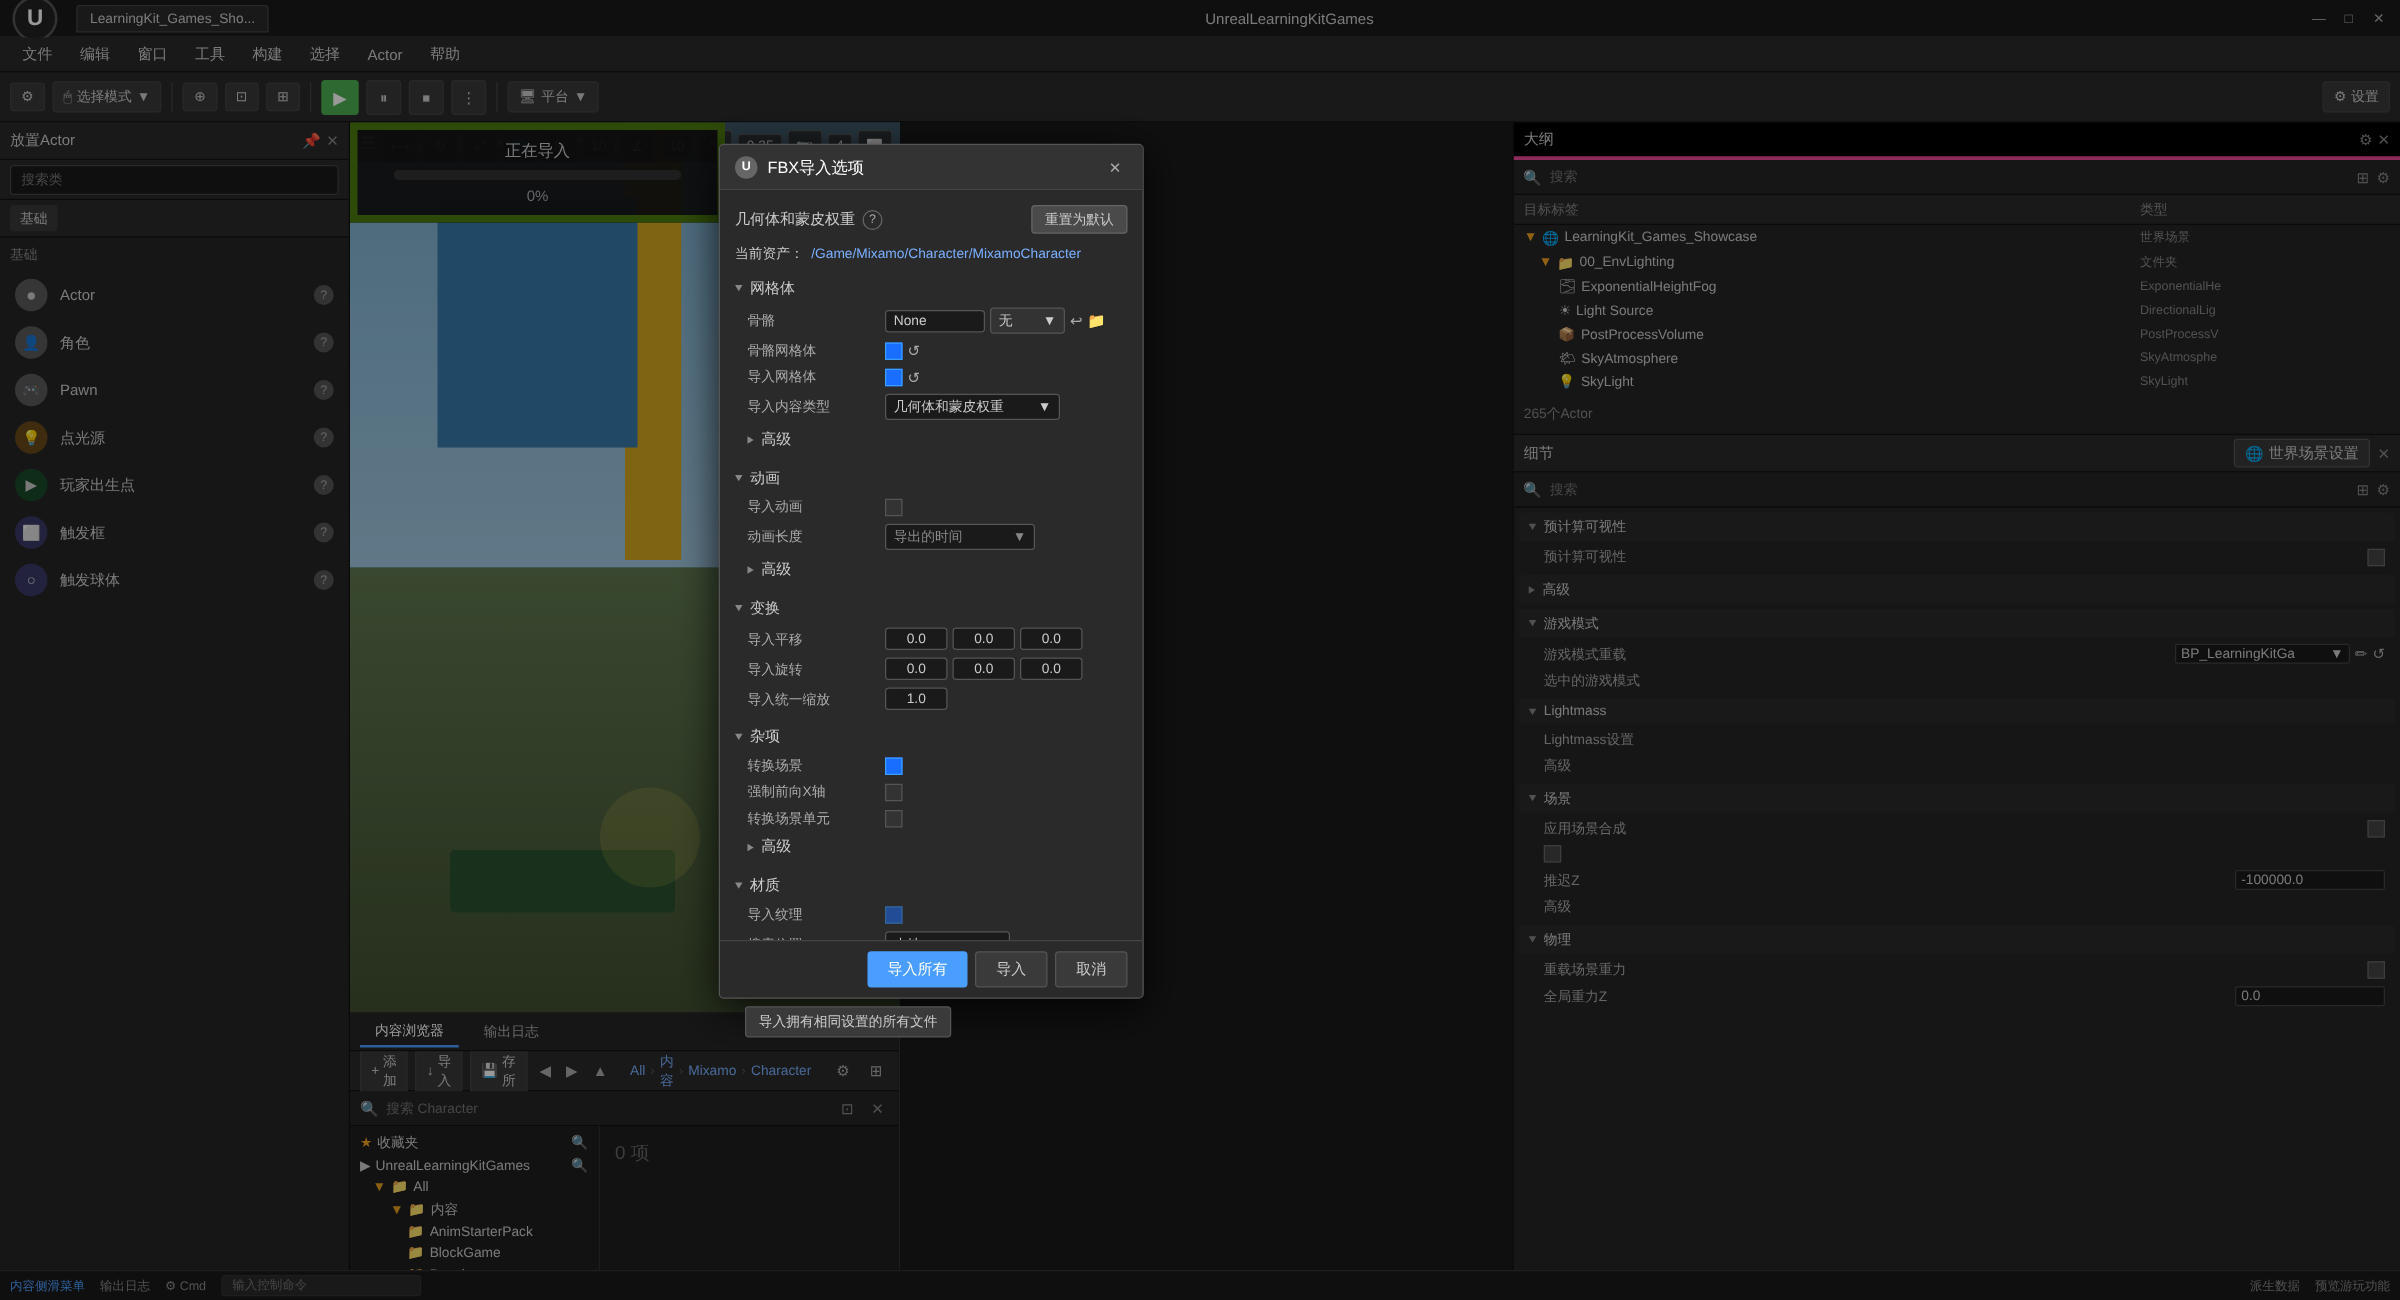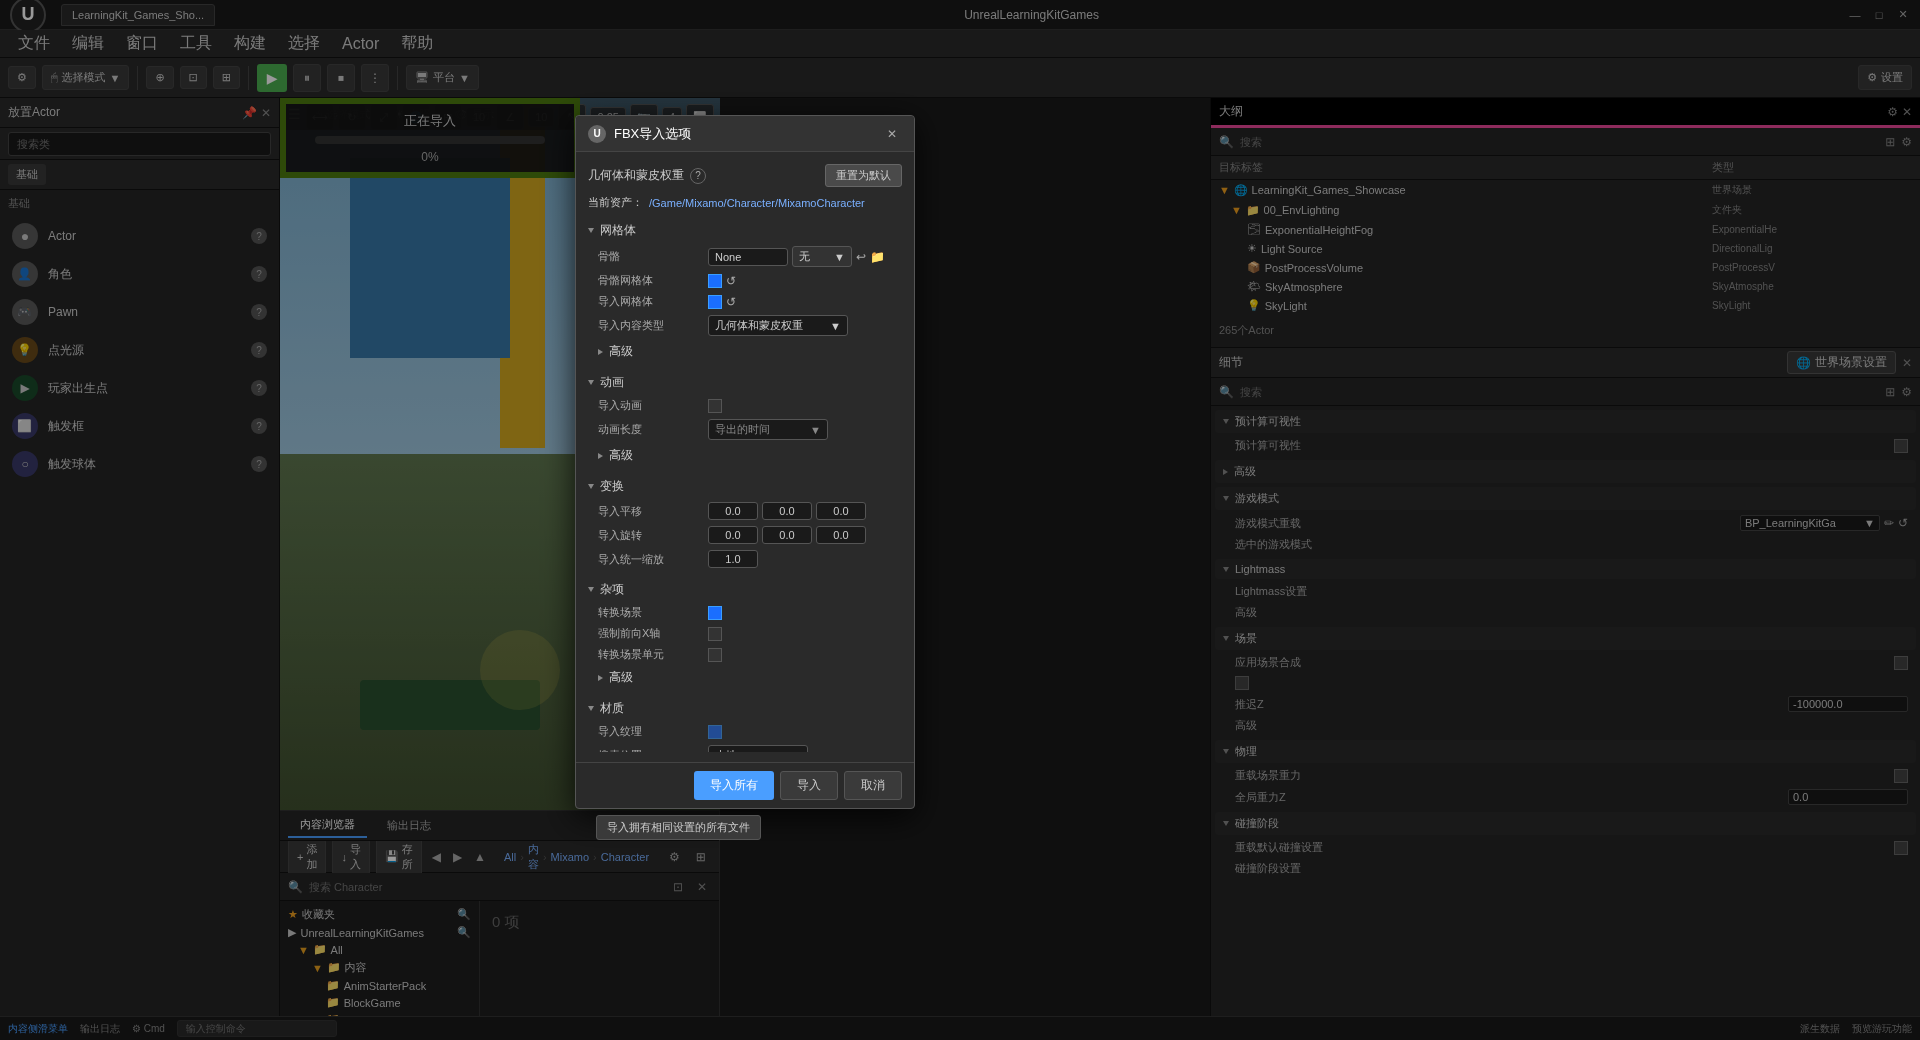--- a/index.html
+++ b/index.html
@@ -7,21 +7,21 @@
 
     
     .title-bar { position: absolute; top: 0; left: 0; right: 0; height: 30px; background: #1a1a1a; display: flex; align-items: center; justify-content: space-between; padding: 0 10px; border-bottom: 1px solid #333; }
     .title-bar-left { display: flex; align-items: center; gap: 15px; font-size: 11px; color: #aaa; }
     .title-bar-right { display: flex; align-items: center; gap: 10px; font-size: 11px; color: #ccc; }
     .title-bar-center { font-size: 12px; color: #ccc; }
     .win-btn { width: 14px; height: 14px; display: flex; align-items: center; justify-content: center; cursor: pointer; color: #aaa; font-size: 11px; }
 
     
     .menu-bar { position: absolute; top: 30px; left: 0; right: 0; height: 28px; background: #2a2a2a; display: flex; align-items: center; padding: 0 8px; gap: 2px; border-bottom: 1px solid #111; }
-    .menu-item { padding: 3px 10px; cursor: pointer; color: #ccc; font-size: 16px; border-radius: 3px; }
+    .menu-item { padding: 3px 10px; cursor: pointer; color: #ccc; font-size: 12px; border-radius: 3px; }
 
     
     .toolbar { position: absolute; top: 58px; left: 0; right: 0; height: 40px; background: #2a2a2a; display: flex; align-items: center; padding: 0 8px; gap: 6px; border-bottom: 1px solid #111; }
     .toolbar-btn { display: flex; align-items: center; gap: 4px; padding: 4px 8px; background: #3a3a3a; border-radius: 3px; cursor: pointer; font-size: 11px; color: #ccc; border: 1px solid #444; }
     .toolbar-separator { width: 1px; height: 24px; background: #444; margin: 0 2px; }
     .play-btn { background: #4CAF50; border: none; border-radius: 3px; width: 30px; height: 28px; display: flex; align-items: center; justify-content: center; cursor: pointer; }
     .play-btn-other { background: #3a3a3a; border: 1px solid #444; border-radius: 3px; width: 28px; height: 28px; display: flex; align-items: center; justify-content: center; cursor: pointer; }
     .toolbar-right { margin-left: auto; display: flex; align-items: center; gap: 6px; }
 
     
@@ -581,33 +581,20 @@
       <div class="detail-row">
         <span class="detail-label">重载场景重力</span>
         <div class="detail-checkbox"></div>
       </div>
       <div class="detail-row">
         <span class="detail-label">全局重力Z</span>
         <input class="detail-input" value="0.0" style="">
       </div>
     </div>
 
-    <div class="detail-section">
-      <div class="detail-section-header">
-        <span class="tri-down-sm"></span>
-        <span>碰撞阶段</span>
-      </div>
-      <div class="detail-row">
-        <span class="detail-label">重载默认碰撞设置</span>
-        <div class="detail-checkbox"></div>
-      </div>
-      <div class="detail-row">
-        <span class="detail-label">碰撞阶段设置</span>
-      </div>
-    </div>
   </div>
 </div>
 
 <div class="modal-overlay">
   <div class="modal" style="position:absolute;left:575px;top:115px;">
     <div class="modal-header">
       <div class="modal-title">
         <span style="background:#666;width:18px;height:18px;border-radius:50%;display:flex;align-items:center;justify-content:center;font-size:10px;color:#fff;font-weight:bold;">U</span>
         <span>FBX导入选项</span>
       </div>
@@ -773,21 +760,21 @@
             <div class="modal-select" style="width:100px;background:#1a1a1a;border:1px solid #555;border-radius:3px;padding:2px 6px;font-size:11px;color:#ccc;display:flex;align-items:center;justify-content:space-between;">
               <span>本地</span>
               <span>▼</span>
             </div>
           </div>
 
         </div>
       </div>
     </div>
 
-    <div class="modal-buttons" style="position:relative;margin-top:10px;">
+    <div class="modal-buttons" style="position:relative;">
       <button class="btn-import-all">导入所有</button>
       <button class="btn-secondary">导入</button>
       <button class="btn-secondary">取消</button>
 
       <div style="position:absolute;bottom:-32px;left:20px;background:#3a3a3a;border:1px solid #555;border-radius:3px;padding:4px 10px;font-size:11px;color:#ccc;white-space:nowrap;z-index:200;">导入拥有相同设置的所有文件</div>
     </div>
   </div>
 </div>
 
 <div class="status-bar">

